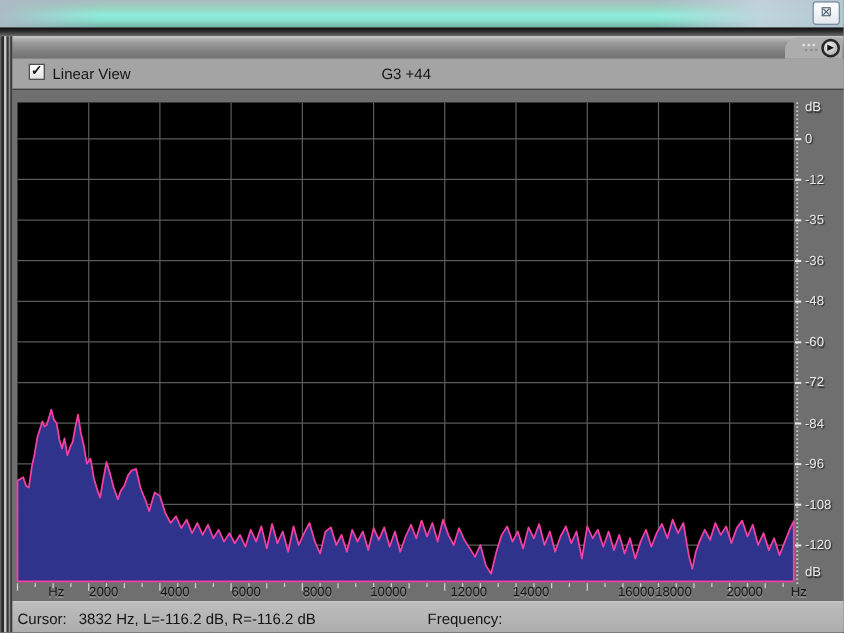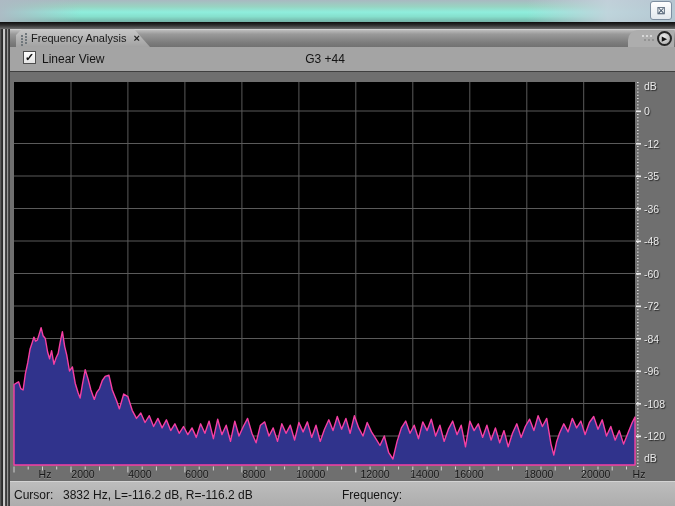--- a/index.html
+++ b/index.html
@@ -107,25 +107,20 @@
 <div class="screen">
 
   <div class="top-strip">
     <div class="close-box">⊠</div>
   </div>
 
   <div class="dark-band"></div>
   <div class="left-border"></div>
 
   <div class="tab-bar"></div>
-  <div class="tab">
-    <span class="tab-grip"></span>
-    <span class="tab-label">Frequency Analysis</span>
-    <span class="tab-close">×</span>
-  </div>
   <div class="tabbar-controls">
     <span class="panel-grip"></span>
     <span class="panel-menu-btn">▶</span>
   </div>
 
   <div class="toolbar">
     <span class="checkbox" id="linear-view-checkbox">✓</span>
     <span class="checkbox-label">Linear View</span>
     <span class="pitch-label">G3 +44</span>
   </div>
@@ -334,21 +329,21 @@
       </svg>
     <div id="axis-labels">
         <span class="x-tick-label" style="left: 23px;">Hz</span>
         <span class="x-tick-label" style="left: 60.9725px;">2000</span>
         <span class="x-tick-label" style="left: 117.945px;">4000</span>
         <span class="x-tick-label" style="left: 174.917px;">6000</span>
         <span class="x-tick-label" style="left: 231.89px; text-align: right;">8000</span>
         <span class="x-tick-label" style="left: 288.862px;">10000</span>
         <span class="x-tick-label" style="left: 353px;">12000</span>
         <span class="x-tick-label" style="left: 402.807px;">14000</span>
-        <span class="x-tick-label" style="left: 447px;">16000</span>
+        <span class="x-tick-label" style="left: 487px;">16000</span>
         <span class="x-tick-label" style="left: 516.752px;">18000</span>
         <span class="x-tick-label" style="left: 573.725px;">20000</span>
         <span class="x-tick-label" style="left: 617px;">Hz</span>
         <span class="y-tick-label" style="top: 14px;">dB</span>
         <span class="y-tick-label" style="top: 39px;">0</span>
         <span class="y-tick-label" style="top: 71.5px;">-12</span>
         <span class="y-tick-label" style="top: 104px;">-35</span>
         <span class="y-tick-label" style="top: 136.5px;">-36</span>
         <span class="y-tick-label" style="top: 169px;">-48</span>
         <span class="y-tick-label" style="top: 201.5px;">-60</span>

